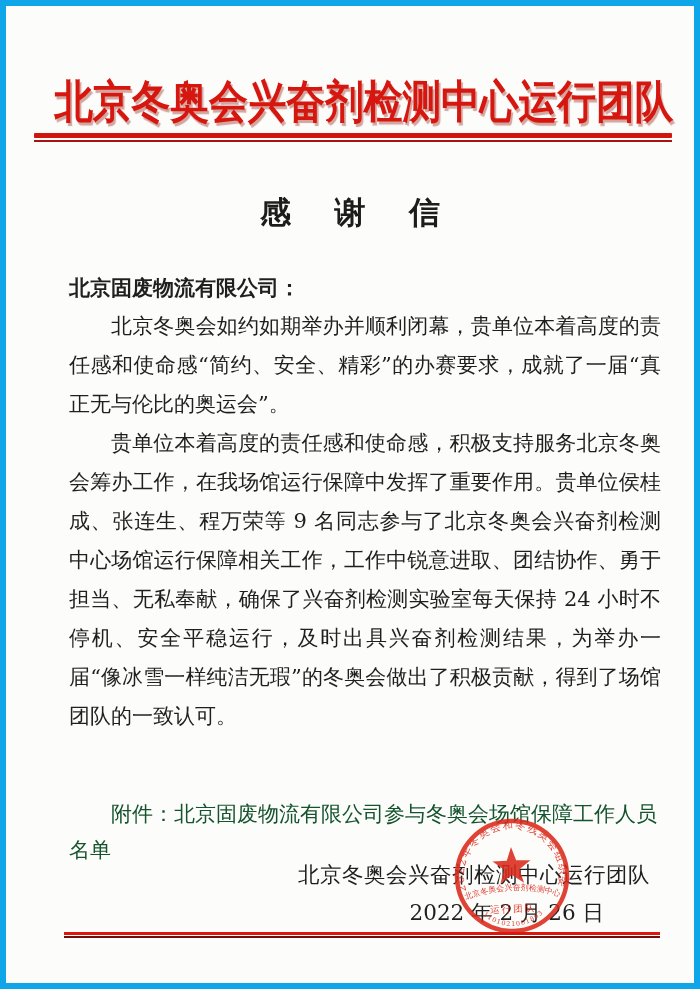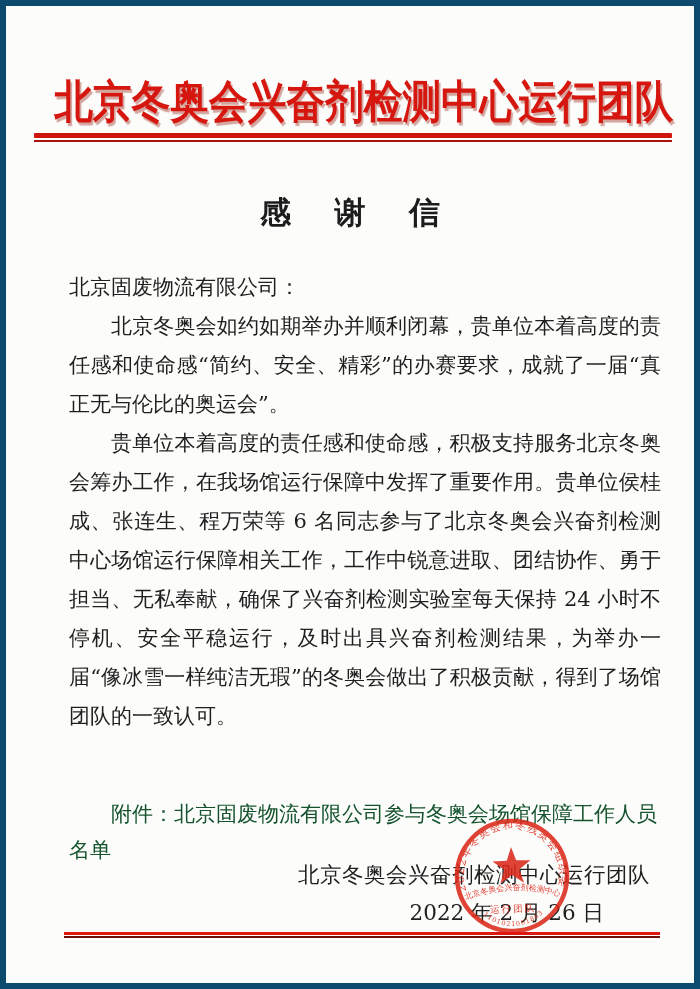--- a/index.html
+++ b/index.html
@@ -1,39 +1,39 @@
 <!DOCTYPE html>
 <html><head>
 <meta charset="utf-8">
 <style>
   html,body{margin:0;padding:0;background:#2a2a2a;}
   .canvas{position:relative;width:700px;height:989px;background:#111;
           font-family:"DejaVu Serif","Liberation Serif",serif;}
   .page{position:absolute;left:0;top:0;right:0;bottom:0;
-        border:6px solid #0c4a6e;background:#fcfcfa;box-sizing:border-box;overflow:hidden;}
+        border:6px solid #0ea5e9;background:#fcfcfa;box-sizing:border-box;overflow:hidden;}
 
   
   .org-title{position:absolute;top:66px;left:0;width:100%;text-align:center;
              font-size:45px;font-weight:bold;color:#d6170f;white-space:nowrap;
              transform:scaleX(0.86);transform-origin:50% 50%;
              text-shadow:2px 3px 1px rgba(150,35,22,0.40);letter-spacing:0px;}
   .rule-wrap{position:absolute;top:127px;left:28px;width:638px;}
   .rule-thick{height:5px;background:#d0150e;border-radius:1px;}
   .rule-thin{height:2px;background:#a81410;margin-top:2px;}
 
   
   .letter-title{position:absolute;top:186px;left:0;width:100%;text-align:center;
                 font-size:31px;font-weight:bold;color:#1c1c1c;
                 letter-spacing:1.4em;padding-left:1.4em;box-sizing:border-box;}
 
   
   .body-block{position:absolute;top:262px;left:63px;width:592px;
               font-size:21px;line-height:39px;color:#1f1f1f;text-align:justify;}
   .body-block p{margin:0;text-indent:2em;}
-  .body-block .salutation{text-indent:0;}
+  .body-block .salutation{text-indent:0;font-weight:bold;}
 
   .attachment{position:absolute;top:790px;left:63px;width:600px;
               font-size:21px;line-height:36px;color:#14532d;text-indent:2em;}
 
   .signature{position:absolute;top:854px;right:44px;font-size:21.5px;
              color:#1f1f1f;letter-spacing:0.5px;}
   .date-line{position:absolute;top:892px;right:90px;font-size:21.5px;color:#1f1f1f;}
 
   
   .bottom-rule-wrap{position:absolute;top:926px;left:58px;width:596px;}
@@ -55,21 +55,21 @@
     <div class="rule-wrap">
       <div class="rule-thick"></div>
       <div class="rule-thin"></div>
     </div>
 
     <div class="letter-title">感谢信</div>
 
     <div class="body-block">
       <p class="salutation">北京固废物流有限公司：</p>
       <p>北京冬奥会如约如期举办并顺利闭幕，贵单位本着高度的责任感和使命感“简约、安全、精彩”的办赛要求，成就了一届“真正无与伦比的奥运会”。</p>
-      <p>贵单位本着高度的责任感和使命感，积极支持服务北京冬奥会筹办工作，在我场馆运行保障中发挥了重要作用。贵单位侯桂成、张连生、程万荣等 6 名同志参与了北京冬奥会兴奋剂检测中心场馆运行保障相关工作，工作中锐意进取、团结协作、勇于担当、无私奉献，确保了兴奋剂检测实验室每天保持 24 小时不停机、安全平稳运行，及时出具兴奋剂检测结果，为举办一届“像冰雪一样纯洁无瑕”的冬奥会做出了积极贡献，得到了场馆团队的一致认可。</p>
+      <p>贵单位本着高度的责任感和使命感，积极支持服务北京冬奥会筹办工作，在我场馆运行保障中发挥了重要作用。贵单位侯桂成、张连生、程万荣等 9 名同志参与了北京冬奥会兴奋剂检测中心场馆运行保障相关工作，工作中锐意进取、团结协作、勇于担当、无私奉献，确保了兴奋剂检测实验室每天保持 24 小时不停机、安全平稳运行，及时出具兴奋剂检测结果，为举办一届“像冰雪一样纯洁无瑕”的冬奥会做出了积极贡献，得到了场馆团队的一致认可。</p>
     </div>
 
     <div class="attachment">附件：北京固废物流有限公司参与冬奥会场馆保障工作人员名单</div>
 
     <div class="signature">北京冬奥会兴奋剂检测中心运行团队</div>
     <div class="date-line">2022 年 2 月 26 日</div>
 
     <svg class="stamp" viewBox="-60 -60 120 120">
       <defs>
         <path id="ringPath" d="M -46,14 A 48,48 0 1 1 46,14"></path>

